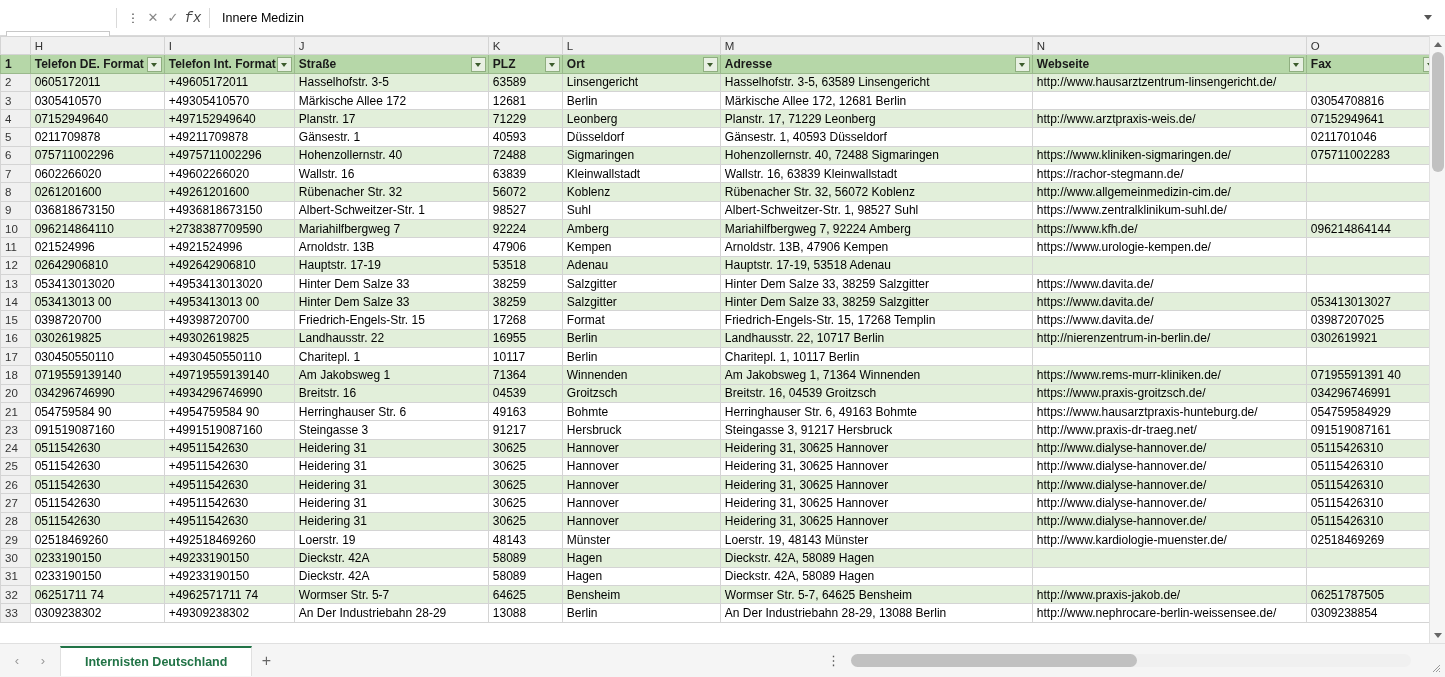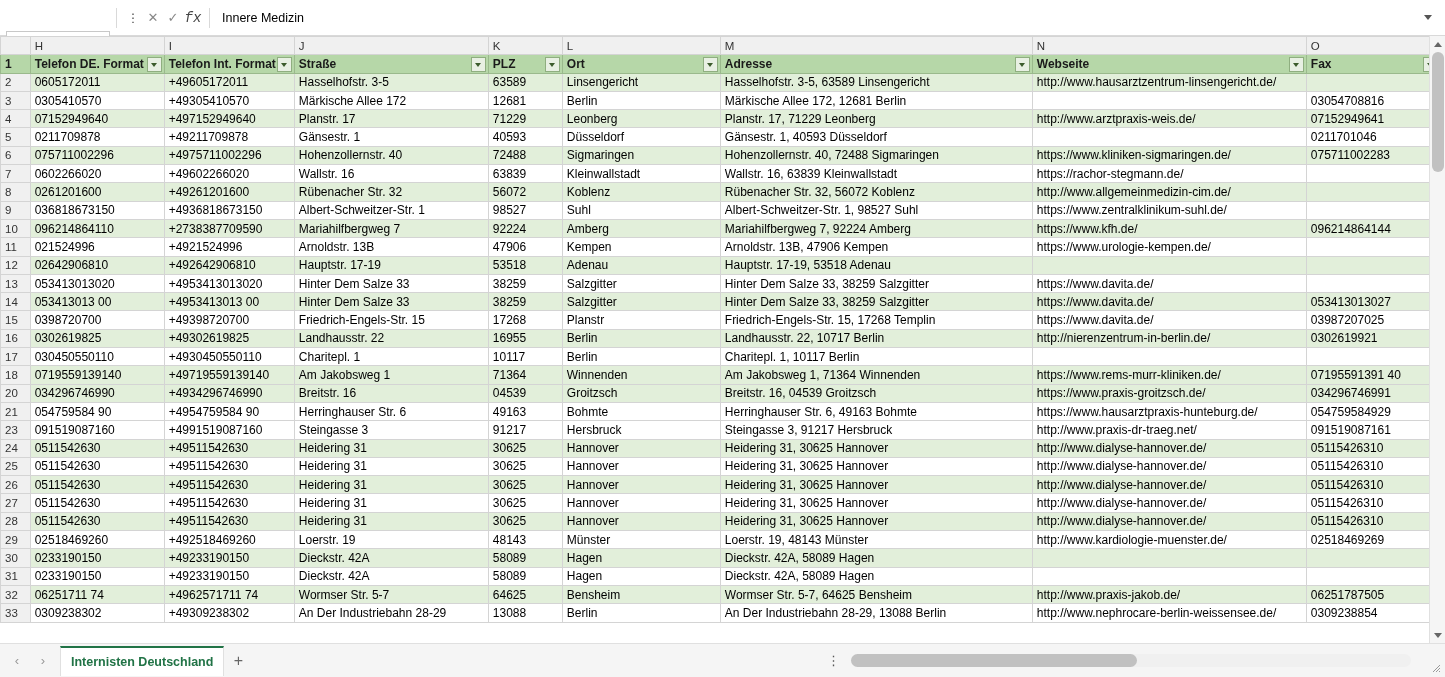--- a/index.html
+++ b/index.html
@@ -183,21 +183,21 @@
   }
   .navbtn {
     width: 26px; height: 24px;
     display: flex; align-items: center; justify-content: center;
     color: #999;
     font-size: 13px;
   }
   .sheet-tab {
     height: 30px;
     display: flex; align-items: center;
-    padding: 0 10px;
+    padding: 0 24px;
     margin-left: 4px;
     font-size: 12.5px;
     font-weight: bold;
     color: #217346;
     background: #ffffff;
     border-top: 2px solid #217346;
     border-left: 1px solid #e0e0e0;
     border-right: 1px solid #e0e0e0;
   }
   .add-sheet {
@@ -437,21 +437,21 @@
           <td class="cell c-m">Hinter Dem Salze 33, 38259 Salzgitter</td>
           <td class="cell c-n">https://www.davita.de/</td>
           <td class="cell c-o">053413013027</td>
         </tr>
         <tr class="band-b">
           <td class="rowhdr">15</td>
           <td class="cell c-h">0398720700</td>
           <td class="cell c-i">+49398720700</td>
           <td class="cell c-j">Friedrich-Engels-Str. 15</td>
           <td class="cell c-k">17268</td>
-          <td class="cell c-l">Planstr</td>
+          <td class="cell c-l">Format</td>
           <td class="cell c-m">Friedrich-Engels-Str. 15, 17268 Templin</td>
           <td class="cell c-n">https://www.davita.de/</td>
           <td class="cell c-o">03987207025</td>
         </tr>
         <tr class="band-a">
           <td class="rowhdr">16</td>
           <td class="cell c-h">0302619825</td>
           <td class="cell c-i">+49302619825</td>
           <td class="cell c-j">Landhausstr. 22</td>
           <td class="cell c-k">16955</td>

